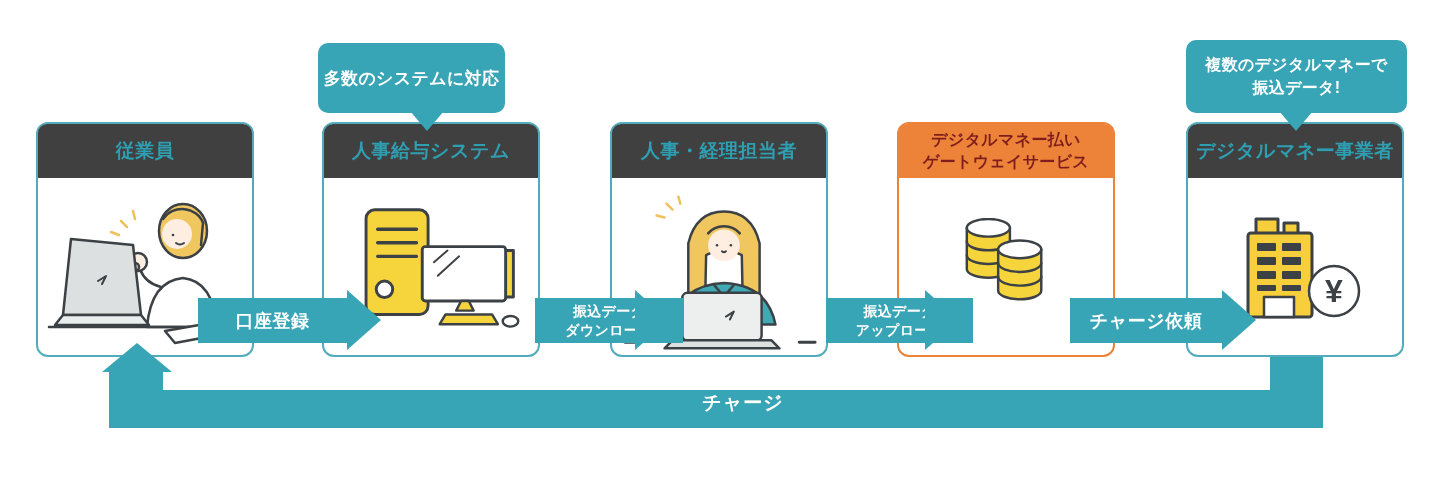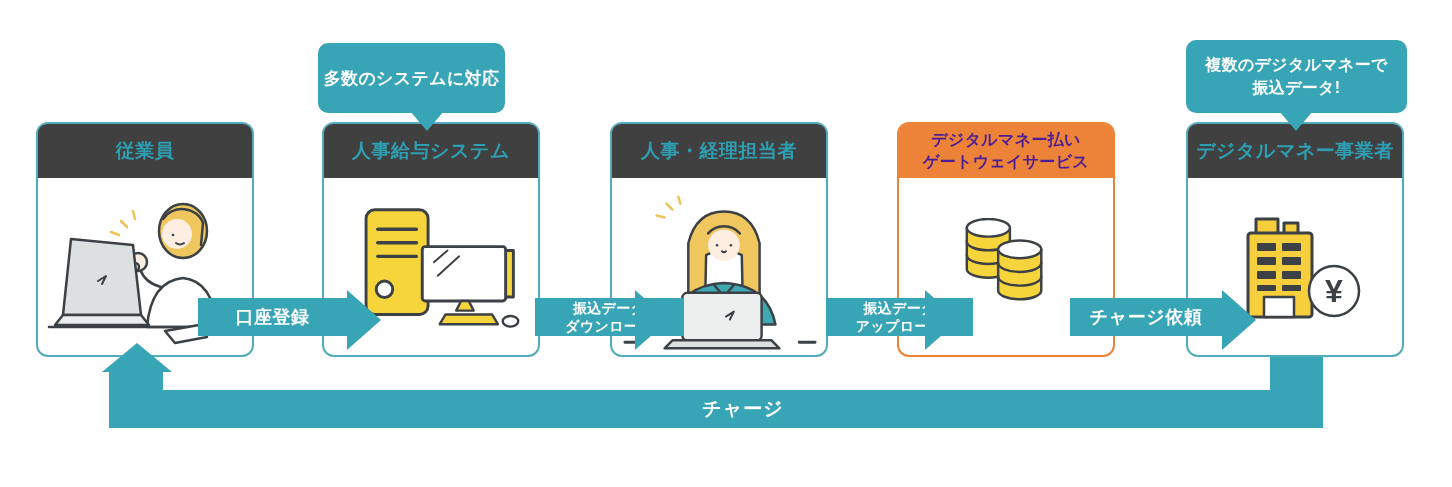--- a/index.html
+++ b/index.html
@@ -11,53 +11,53 @@
   .box{
     position:absolute;top:122px;width:218px;height:235px;background:#ffffff;
     border:2.5px solid #52ACBB;border-radius:12px;box-sizing:border-box;z-index:1;
   }
   .box.orange{border-color:#EC8339;}
   .box-header{
     height:54px;background:#404040;border-radius:9px 9px 0 0;
     display:flex;flex-direction:column;align-items:center;justify-content:center;
     color:#2E9FB2;font-weight:bold;font-size:19px;letter-spacing:.5px;text-align:center;
   }
-  .box.orange .box-header{background:#EC8339;color:#4c1d95;font-size:16px;line-height:1.35;letter-spacing:.3px;text-align:right;}
+  .box.orange .box-header{background:#EC8339;color:#7f1d1d;font-size:16px;line-height:1.35;letter-spacing:.3px;text-align:right;}
   .box-body{
     position:absolute;top:54px;left:0;right:0;bottom:0;
     display:flex;align-items:center;justify-content:center;overflow:hidden;
   }
   .box-body.bottom{align-items:flex-end;padding-bottom:2px;}
   
   .callout{
     position:absolute;background:#38A5B6;border-radius:10px;color:#ffffff;font-weight:bold;
     display:flex;flex-direction:column;align-items:center;justify-content:center;
     text-align:center;z-index:3;letter-spacing:.3px;
   }
   .pointer{
     position:absolute;width:0;height:0;z-index:3;
     border-left:17px solid transparent;border-right:17px solid transparent;
     border-top:20px solid #38A5B6;
   }
   
   .arrow{
-    position:absolute;top:298px;height:38px;background:#38A5B6;z-index:4;
+    position:absolute;top:298px;height:45px;background:#38A5B6;z-index:4;
     display:flex;flex-direction:column;align-items:center;justify-content:center;
     color:#ffffff;font-weight:bold;font-size:18px;letter-spacing:.5px;text-align:right;
   }
   .arrow.two-line{font-size:14px;line-height:1.3;letter-spacing:.3px;margin-left:48px;}
   .arrow-head{
     position:absolute;top:290px;width:0;height:0;z-index:4;
     border-top:30.5px solid transparent;border-bottom:30.5px solid transparent;
     border-left:34px solid #38A5B6;
   }
   
   .ret-band{
     position:absolute;left:163px;top:390px;width:1160px;height:38px;background:#38A5B6;z-index:0;
-    display:flex;align-items:center;justify-content:center;
+    display:flex;align-items:flex-start;justify-content:center;
     color:#ffffff;font-weight:bold;font-size:19px;letter-spacing:1px;box-sizing:border-box;
   }
   .ret-connector{position:absolute;left:1270px;top:355px;width:53px;height:73px;background:#38A5B6;z-index:0;}
   .ret-shaft{position:absolute;left:109px;top:372px;width:54px;height:56px;background:#38A5B6;z-index:0;}
   .ret-head{
     position:absolute;left:102px;top:343px;width:0;height:0;z-index:4;
     border-left:35px solid transparent;border-right:35px solid transparent;
     border-bottom:29px solid #38A5B6;
   }
 </style>

